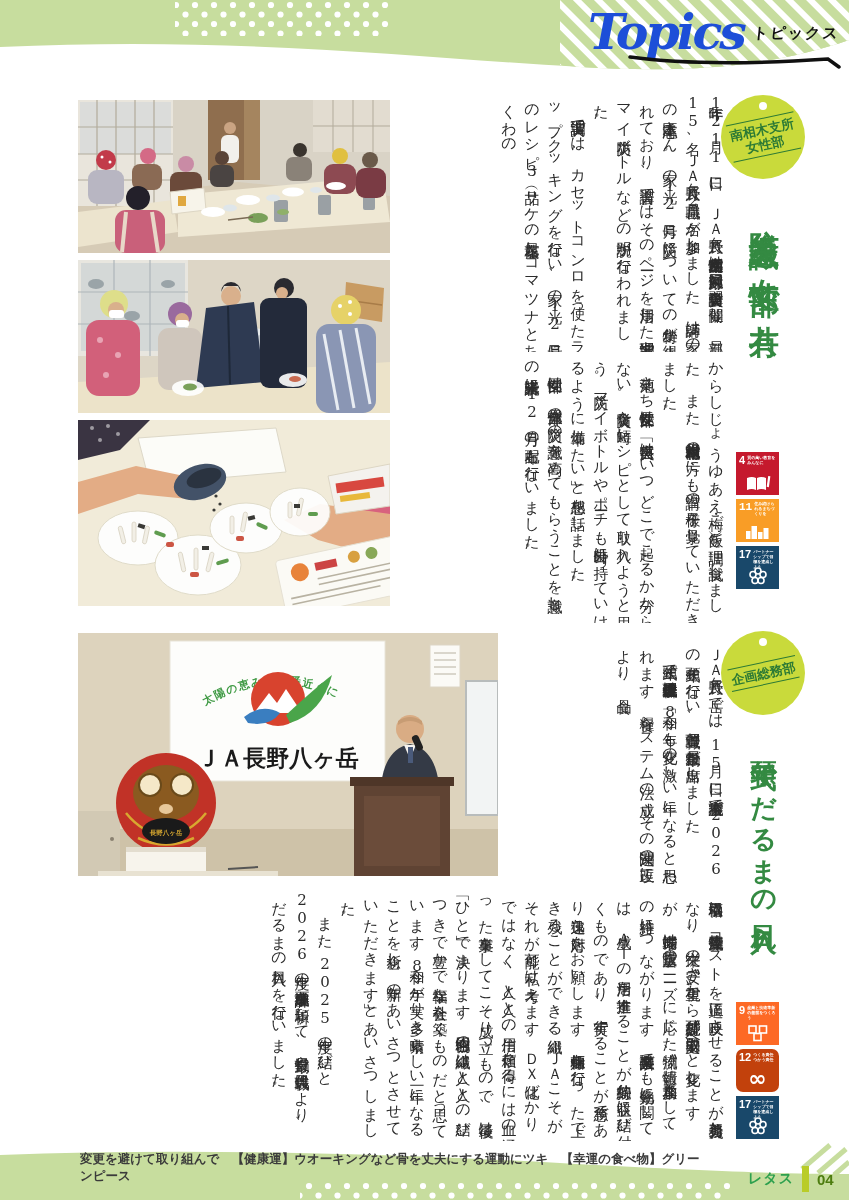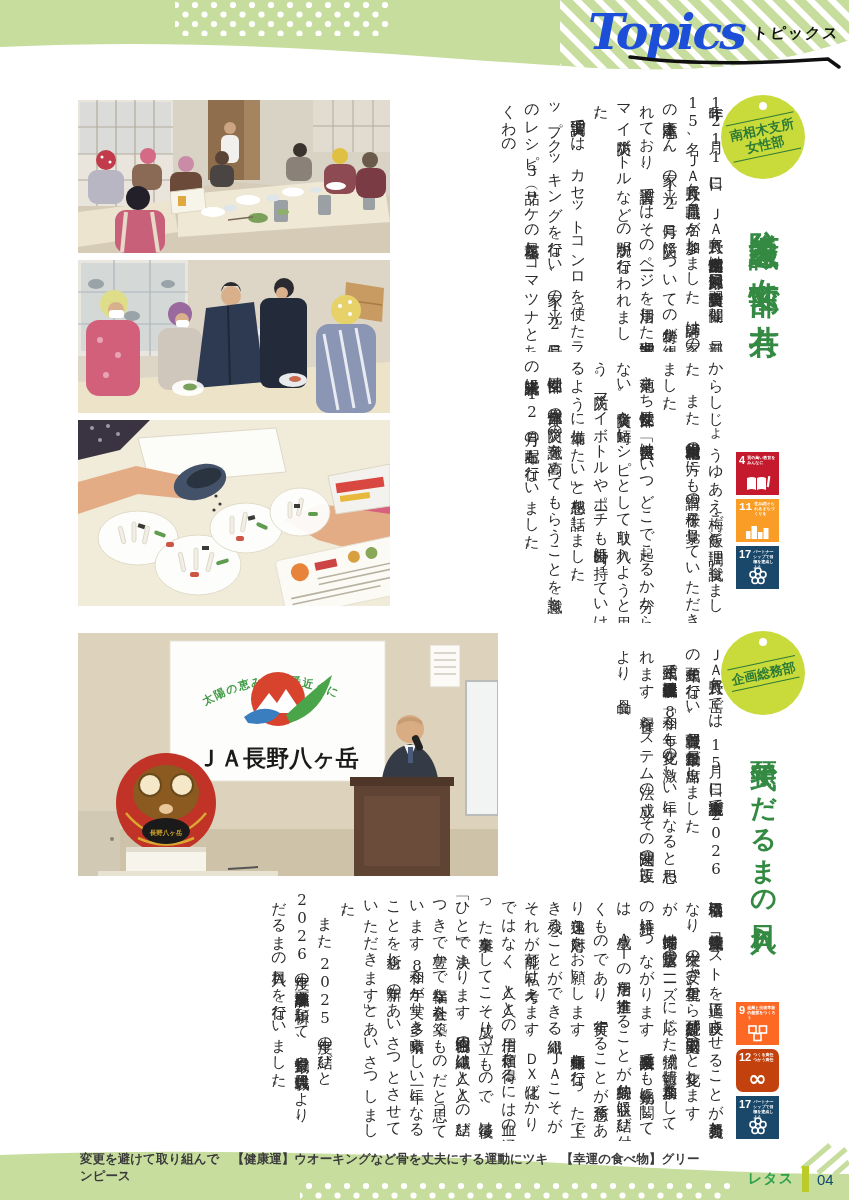--- a/index.html
+++ b/index.html
@@ -53,21 +53,21 @@
   
   .footer-deco{position:absolute;left:0;top:1143px;}
   .horoscope{position:absolute;left:80px;top:1151px;width:620px;font-size:12.5px;font-weight:bold;
              color:#3b3b3b;line-height:17px;letter-spacing:0;}
   .zodiac{display:inline-flex;align-items:center;justify-content:center;width:15px;height:15px;
           border-radius:50%;background:#3a6ab8;color:#fff;font-size:10px;font-weight:bold;
           vertical-align:-2px;margin:0 1px;}
   .pagemark{position:absolute;left:748px;top:1150px;display:flex;align-items:center;gap:8px;height:26px;margin-top:16px;}
   .mag-name{color:#2da04e;font-weight:bold;font-size:14px;letter-spacing:1px;}
   .page-bar{width:7px;height:26px;background:#b9cc28;}
-  .page-num{font-size:15px;font-weight:normal;color:#0c4a6e;}
+  .page-num{font-size:15px;font-weight:bold;color:#4d7c0f;}
 </style>
 </head>
 <body>
 
 <div class="page">
 
   <svg class="header-deco" width="849" height="100" viewBox="0 0 849 100">
     <defs>
       <pattern id="hstripe" width="15" height="15" patternUnits="userSpaceOnUse" patternTransform="rotate(-45)">
         <rect width="15" height="15" fill="#c7dd9e"></rect>

